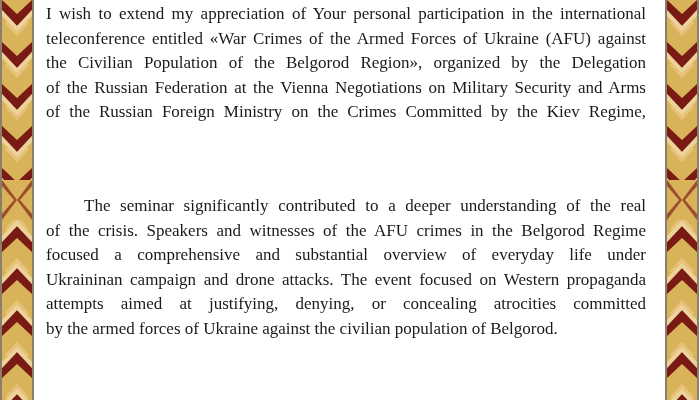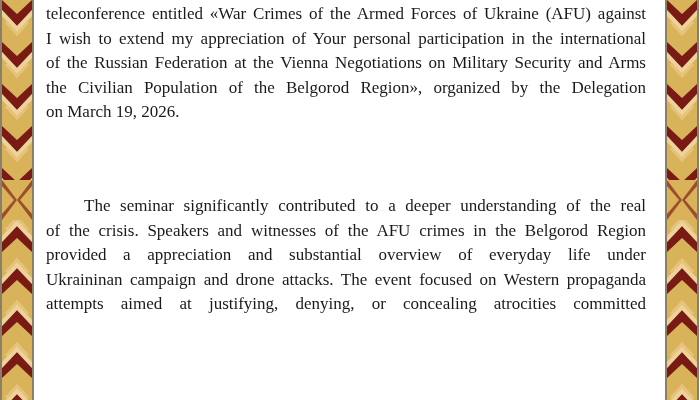--- a/index.html
+++ b/index.html
@@ -65,26 +65,27 @@
   <svg width="30" height="400" viewBox="0 0 30 400">
     <rect x="0" y="0" width="30" height="180" fill="url(#chevDown)"></rect>
     <path d="M0,180 L15,200 L30,180 L30,186 L18,200 L30,214 L30,220 L15,200 L0,220 L0,214 L12,200 L0,186 Z" fill="#7a1a14"></path>
     <rect x="0" y="180" width="30" height="40" fill="#d9b35a" opacity="0.35"></rect>
     <rect x="0" y="220" width="30" height="180" fill="url(#chevUp)"></rect>
   </svg>
 </div>
 
 <div class="page">
   <p class="para" id="p1">
+    <span class="line">I wish to extend my appreciation of Your personal participation in the international</span>
     <span class="line">teleconference entitled «War Crimes of the Armed Forces of Ukraine (AFU) against</span>
-    <span class="line">I wish to extend my appreciation of Your personal participation in the international</span>
+    <span class="line">the Civilian Population of the Belgorod Region», organized by the Delegation</span>
     <span class="line">of the Russian Federation at the Vienna Negotiations on Military Security and Arms</span>
-    <span class="line">the Civilian Population of the Belgorod Region», organized by the Delegation</span>
-    <span class="line last">on March 19, 2026.</span>
+    <span class="line">of the Russian Foreign Ministry on the Crimes Committed by the Kiev Regime,</span>
   </p>
   <p class="para" id="p2">
     <span class="line indent">The seminar significantly contributed to a deeper understanding of the real</span>
-    <span class="line">of the crisis. Speakers and witnesses of the AFU crimes in the Belgorod Region</span>
-    <span class="line">provided a appreciation and substantial overview of everyday life under</span>
+    <span class="line">of the crisis. Speakers and witnesses of the AFU crimes in the Belgorod Regime</span>
+    <span class="line">focused a comprehensive and substantial overview of everyday life under</span>
     <span class="line">Ukraininan campaign and drone attacks. The event focused on Western propaganda</span>
     <span class="line">attempts aimed at justifying, denying, or concealing atrocities committed</span>
+    <span class="line last">by the armed forces of Ukraine against the civilian population of Belgorod.</span>
   </p>
 </div>
 
 </body></html>

